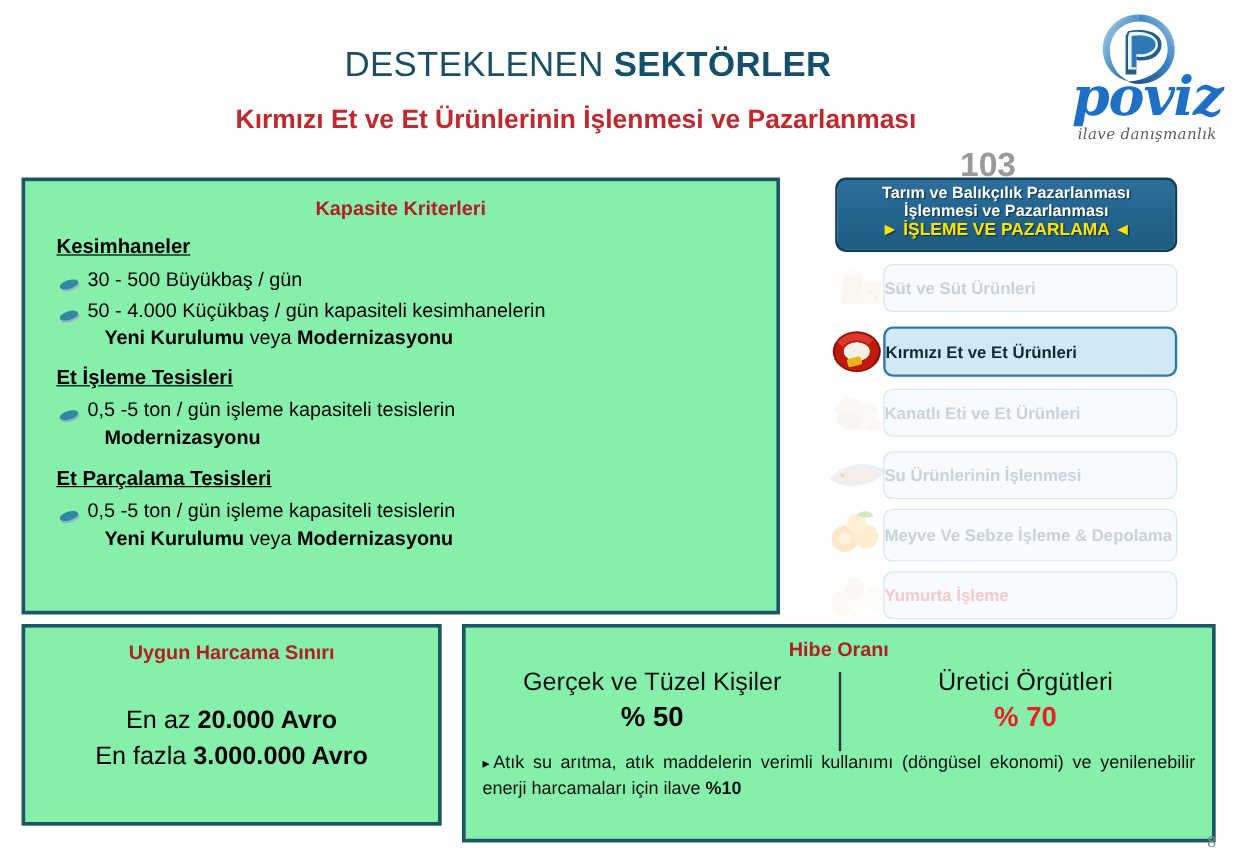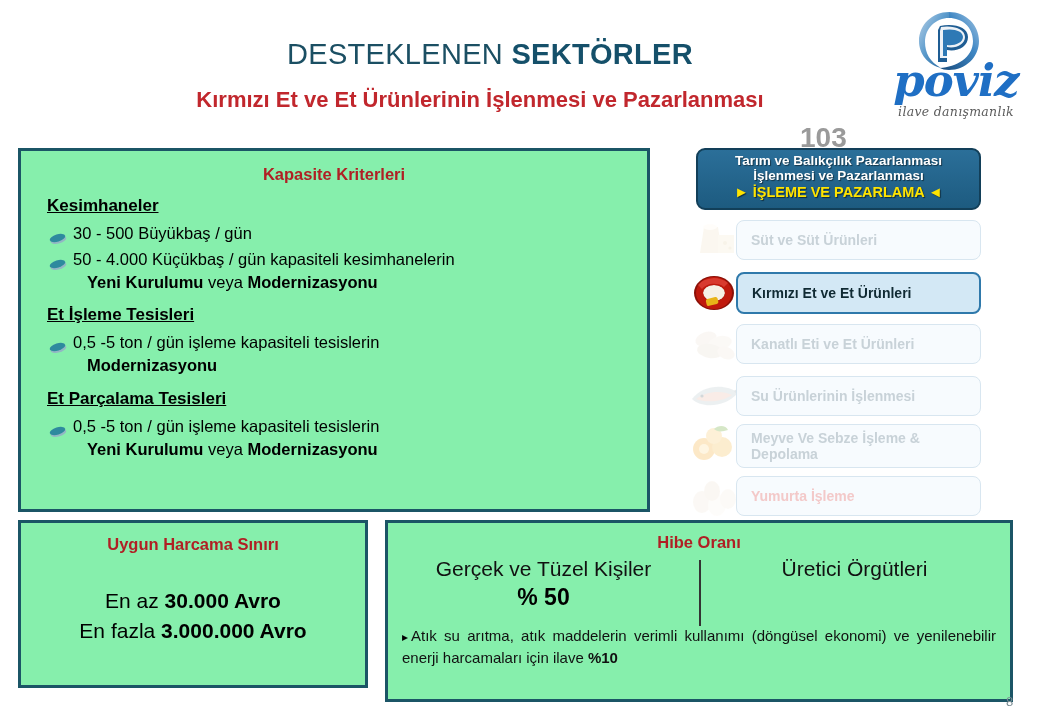--- a/index.html
+++ b/index.html
@@ -169,21 +169,20 @@
     text-shadow: 1px 1px 1px rgba(0,0,0,.55);
   }
   .sector-item {
     position: absolute;
     left: 48px;
     width: 245px;
     box-sizing: border-box;
     border-radius: 8px;
     display: flex;
     align-items: center;
-    padding-left: 14px;
     font-size: 14px;
     font-weight: bold;
   }
   .sector-item.dim {
     background: #f7fbfe;
     border: 1.5px solid #d8e6f0;
     color: #c8d2d8;
   }
   .sector-item.dim.egg { color: #f3c9c9; }
   .sector-item.active {
@@ -401,39 +400,40 @@
         <span>Yumurta İşleme</span>
       </div>
     </div>
 </div>
 
 <div class="panel" id="limit-panel">
   <div class="panel-title">Uygun Harcama Sınırı</div>
   <div class="limit-lines">
     <div>
       <span>En az</span>
-      <span class="b">30.000 Avro</span>
+      <span class="b">20.000 Avro</span>
     </div>
     <div>
       <span>En fazla</span>
       <span class="b">3.000.000 Avro</span>
     </div>
   </div>
 </div>
 
 <div class="panel" id="grant-panel">
   <div class="panel-title">Hibe Oranı</div>
   <div id="grant-cols">
     <div class="gcol">
       <div class="glabel">Gerçek ve Tüzel Kişiler</div>
       <div class="gval">% 50</div>
     </div>
     <div id="grant-divider"></div>
     <div class="gcol">
       <div class="glabel">Üretici Örgütleri</div>
+      <div class="gval red">% 70</div>
     </div>
   </div>
   <div id="grant-note">
     <span class="arrow">▸</span><span>Atık su arıtma, atık maddelerin verimli kullanımı (döngüsel ekonomi) ve yenilenebilir enerji </span><span>harcamaları için ilave </span><span class="b">%10</span>
   </div>
 </div>
 
 <div id="page-number">8</div>
 
 </body></html>

